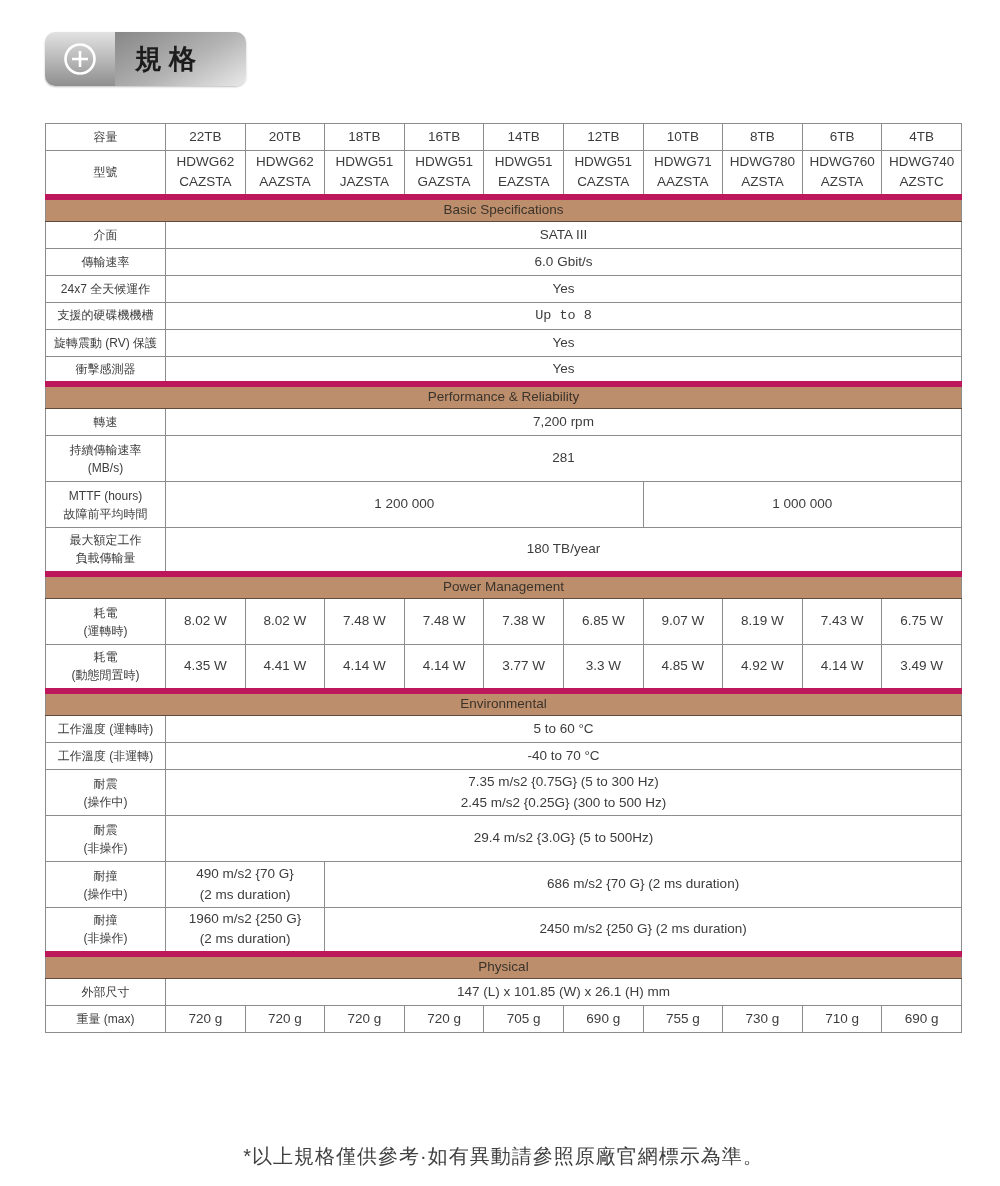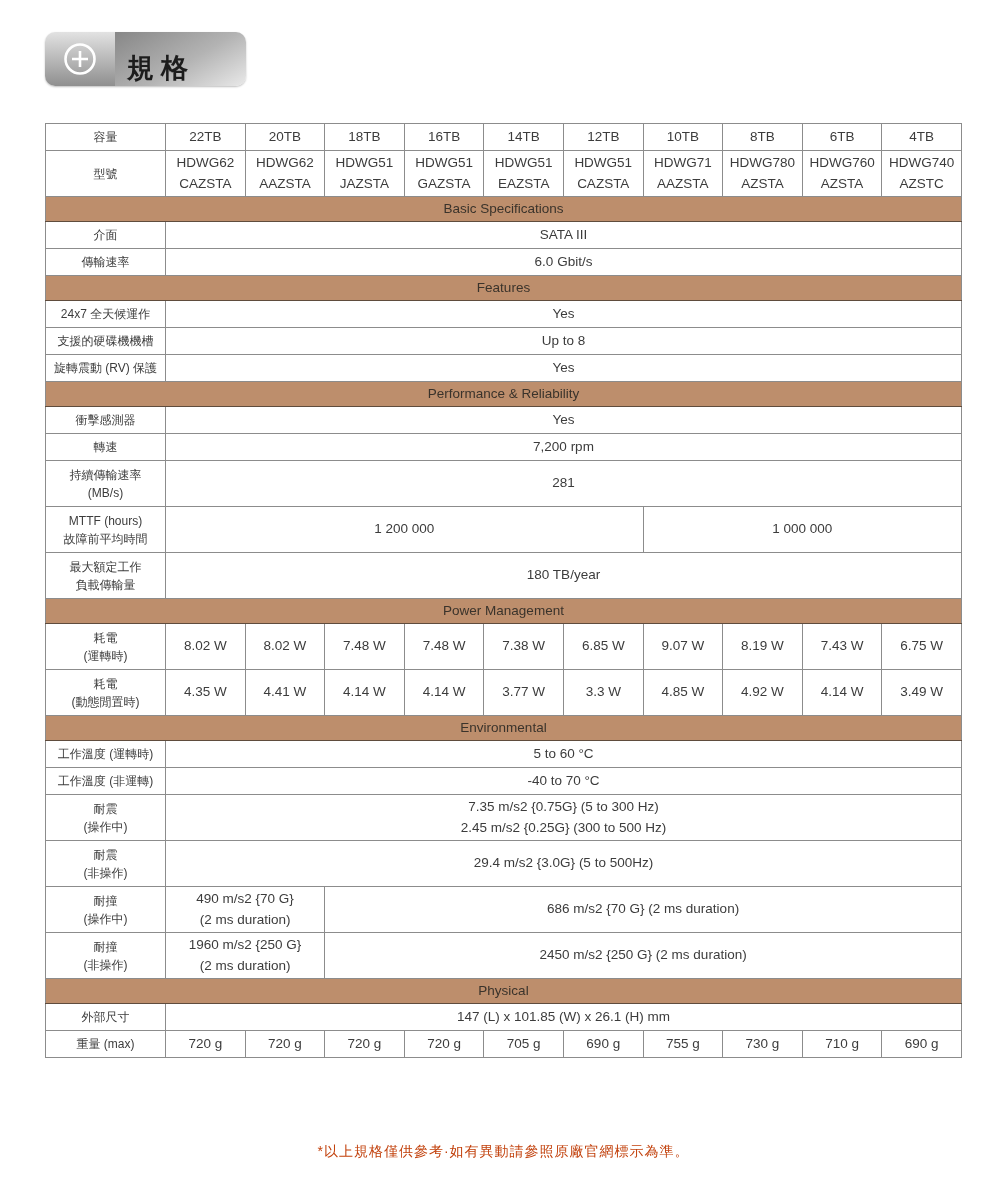--- a/index.html
+++ b/index.html
@@ -19,22 +19,22 @@
     box-shadow: 0 1px 2px rgba(0,0,0,.25);
   }
   .title-badge .icon-seg {
     width: 70px; height: 100%;
     background: linear-gradient(180deg, #e2e2e2 0%, #bdbdbd 45%, #8f8f8f 100%);
     display: flex; align-items: center; justify-content: center;
   }
   .title-badge .text-seg {
     flex: 1; height: 100%;
     background: linear-gradient(150deg, #878787 0%, #b3b3b3 55%, #e9e9e9 100%);
-    display: flex; align-items: flex-end;
-    padding-left: 12px;
+    display: flex; align-items: center;
+    padding-left: 20px;
   }
   .title-badge .text-seg span {
     font-size: 27px; font-weight: bold; color: #1c1c1c;
     letter-spacing: 7px;
   }
   
   .table-wrap { position: absolute; left: 45px; top: 123px; width: 917px; }
   table.spec {
     border-collapse: collapse; table-layout: fixed;
     width: 917px;
@@ -46,29 +46,29 @@
     font-size: 13.5px; color: #3c3c3c;
     white-space: pre-line;
     line-height: 1.5;
     padding: 1px 2px;
   }
   table.spec td.label { font-size: 12px; padding: 1px 1px; }
   table.spec td.section {
     background: #bd8e6c;
     color: #3a332b;
     font-size: 13.5px;
-    border-top: 1px solid #be185d;
+    border-top: 6px solid #be185d;
     border-bottom: 1px solid #5f4c3d;
     line-height: 1.2;
   }
   
   .footnote {
     position: absolute; left: 45px; top: 1143px; width: 917px;
     text-align: center;
-    font-size: 14px; color: #c2410c;
+    font-size: 20px; color: #404040;
     letter-spacing: 1px;
   }
 </style>
 </head>
 <body>
 
 <div class="title-badge">
   <div class="icon-seg">
     <svg width="36" height="36" viewBox="0 0 36 36">
       <circle cx="18" cy="18" r="14.5" fill="none" stroke="#ffffff" stroke-width="2.6"></circle>
@@ -137,41 +137,38 @@
           <td colspan="11" class="section">Basic Specifications</td>
         </tr>
         <tr style="height: 27px;">
           <td class="label">介面</td>
           <td colspan="10" class="value">SATA III</td>
         </tr>
         <tr style="height: 27px;">
           <td class="label">傳輸速率</td>
           <td colspan="10" class="value">6.0 Gbit/s</td>
         </tr>
-        <tr style="height: 25px;">
-          <td colspan="11" class="section">Features</td>
-        </tr>
         <tr style="height: 27px;">
           <td class="label">24x7 全天候運作</td>
           <td colspan="10" class="value">Yes</td>
         </tr>
-        <tr style="height: 27px;">
+        <tr style="height: 27px; font-family: Liberation Mono, monospace;">
           <td class="label">支援的硬碟機機槽</td>
           <td colspan="10" class="value">Up to 8</td>
         </tr>
         <tr style="height: 27px;">
           <td class="label">旋轉震動 (RV) 保護</td>
           <td colspan="10" class="value">Yes</td>
         </tr>
-        <tr style="height: 25px;">
-          <td colspan="11" class="section">Performance &amp; Reliability</td>
-        </tr>
         <tr style="height: 27px;">
           <td class="label">衝擊感測器</td>
           <td colspan="10" class="value">Yes</td>
+        </tr>
+        <tr style="height: 25px;">
+          <td colspan="11" class="section">Performance &amp; Reliability</td>
         </tr>
         <tr style="height: 27px;">
           <td class="label">轉速</td>
           <td colspan="10" class="value">7,200 rpm</td>
         </tr>
         <tr style="height: 46px;">
           <td class="label">持續傳輸速率
 (MB/s)</td>
           <td colspan="10" class="value">281</td>
         </tr>

